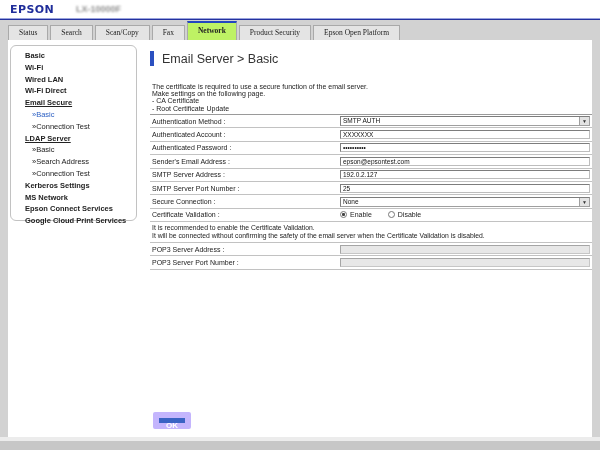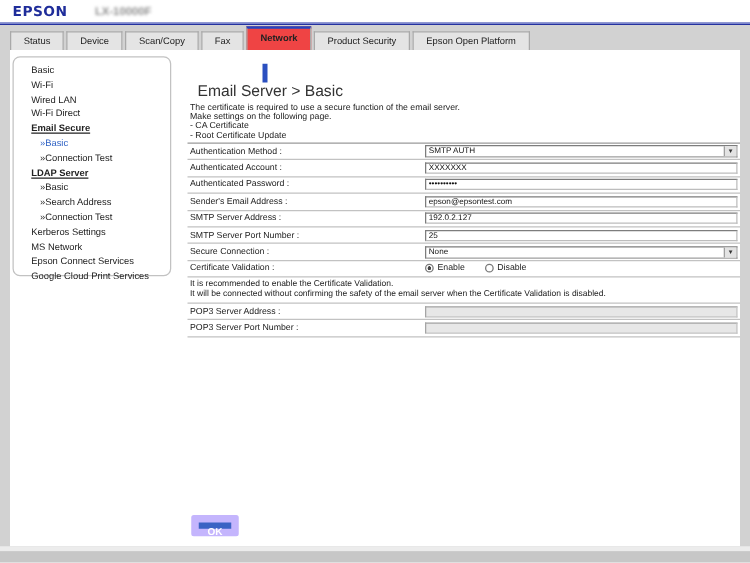--- a/index.html
+++ b/index.html
@@ -9,37 +9,37 @@
     font-family: "Liberation Sans", sans-serif;
     background: #d2d2d2;
     overflow: hidden;
   }
   
   .header { position: absolute; top: 0; left: 0; width: 600px; height: 18px; background: #ffffff; }
   .logo { position: absolute; left: 10px; top: 3px; font-size: 11px; font-weight: bold; color: #1f2d9a; letter-spacing: 0.4px; font-family: "DejaVu Sans", sans-serif; }
   .model { position: absolute; left: 76px; top: 4px; font-size: 9px; font-weight: bold; color: #8f8f8f; filter: blur(1.3px); }
   .blueline { position: absolute; top: 18px; left: 0; width: 600px; height: 2px; background: #24319f; border-top: 1px solid #9aa4dd; }
   
-  .tabbar { position: absolute; top: 21px; left: 8px; height: 19px; display: flex; align-items: flex-end; }
+  .tabbar { position: absolute; top: 21px; left: 8px; height: 19px; display: flex; align-items: flex-end; font-family: Liberation Serif, serif; }
   .tab { height: 15px; line-height: 14px; padding: 0 10px; background: #e4e4e4; border: 1px solid #a9a9a9; border-bottom: none; margin-right: 2px; font-size: 7.5px; color: #222; white-space: nowrap; }
-  .tab.active { height: 19px; line-height: 16px; background: #ef4444; border-top: 2px solid #2446c0; font-weight: bold; }
+  .tab.active { height: 19px; line-height: 16px; background: #bef264; border-top: 2px solid #2446c0; font-weight: bold; }
   
   .panel { position: absolute; top: 40px; left: 8px; width: 584px; height: 397px; background: #ffffff; }
   .strip-light { position: absolute; top: 437px; left: 0; width: 600px; height: 4px; background: #ececec; }
   .strip-dark { position: absolute; top: 441px; left: 0; width: 600px; height: 9px; background: #c7c7c7; }
   
   .sidebar { position: absolute; left: 2px; top: 5px; width: 127px; height: 176px; border: 1px solid #c2c2c2; border-radius: 6px; background: #fff; padding-top: 4px; }
   .side-item, .side-section, .side-sub { height: 11.8px; line-height: 11.8px; font-size: 7.5px; color: #222; cursor: pointer; white-space: nowrap; }
-  .side-item { padding-left: 14px; }
+  .side-item { padding-left: 14px; font-weight: bold; }
   .side-section { padding-left: 14px; font-weight: bold; text-decoration: underline; }
   .side-sub { padding-left: 21px; }
   .side-sub.active { color: #2f62c4; }
   
   .pane { position: absolute; left: 142px; top: 5px; width: 442px; height: 390px; }
-  .title { position: absolute; top: 6px; left: 0; display: flex; align-items: center; flex-direction: column; }
+  .title { position: absolute; top: 6px; left: 0; display: flex; align-items: center; }
   .titlebar { width: 4px; height: 15px; background: #2b50c0; }
   .titletext { margin-left: 8px; font-size: 12.5px; color: #333; }
   .desc { position: absolute; top: 38px; left: 2px; font-size: 7px; line-height: 7.2px; color: #222; }
   .form { position: absolute; top: 69px; left: 0; width: 442px; border-top: 1px solid #9a9a9a; }
   .frow { display: flex; align-items: center; height: 13.4px; border-bottom: 1px solid #c2c2c2; }
   .flabel { width: 190px; font-size: 7px; color: #222; padding-left: 2px; white-space: nowrap; }
   .fctrl { flex: 1; display: flex; align-items: center; padding-right: 2px; }
   .field { width: 100%; height: 9px; font-size: 6.5px; padding: 0 2px; border: 1px solid; border-color: #7d7d7d #bdbdbd #bdbdbd #7d7d7d; font-family: inherit; color: #111; }
   .field.disabled { background: #e7e7e7; border-color: #a5a5a5 #c6c6c6 #c6c6c6 #a5a5a5; }
   .select { width: 100%; height: 10px; display: flex; align-items: stretch; border: 1px solid; border-color: #7d7d7d #9f9f9f #9f9f9f #7d7d7d; background: #fff; cursor: pointer; }
@@ -55,21 +55,21 @@
 <body>
 
 <div class="header">
   <span class="logo">EPSON</span>
   <span class="model">LX-10000F</span>
 </div>
 <div class="blueline"></div>
 
 <div class="tabbar">
   <span class="tab">Status</span>
-  <span class="tab">Device</span>
+  <span class="tab">Search</span>
   <span class="tab">Scan/Copy</span>
   <span class="tab">Fax</span>
   <span class="tab active">Network</span>
   <span class="tab">Product Security</span>
   <span class="tab">Epson Open Platform</span>
 </div>
 
 <div class="panel">
 
   <div class="sidebar">

